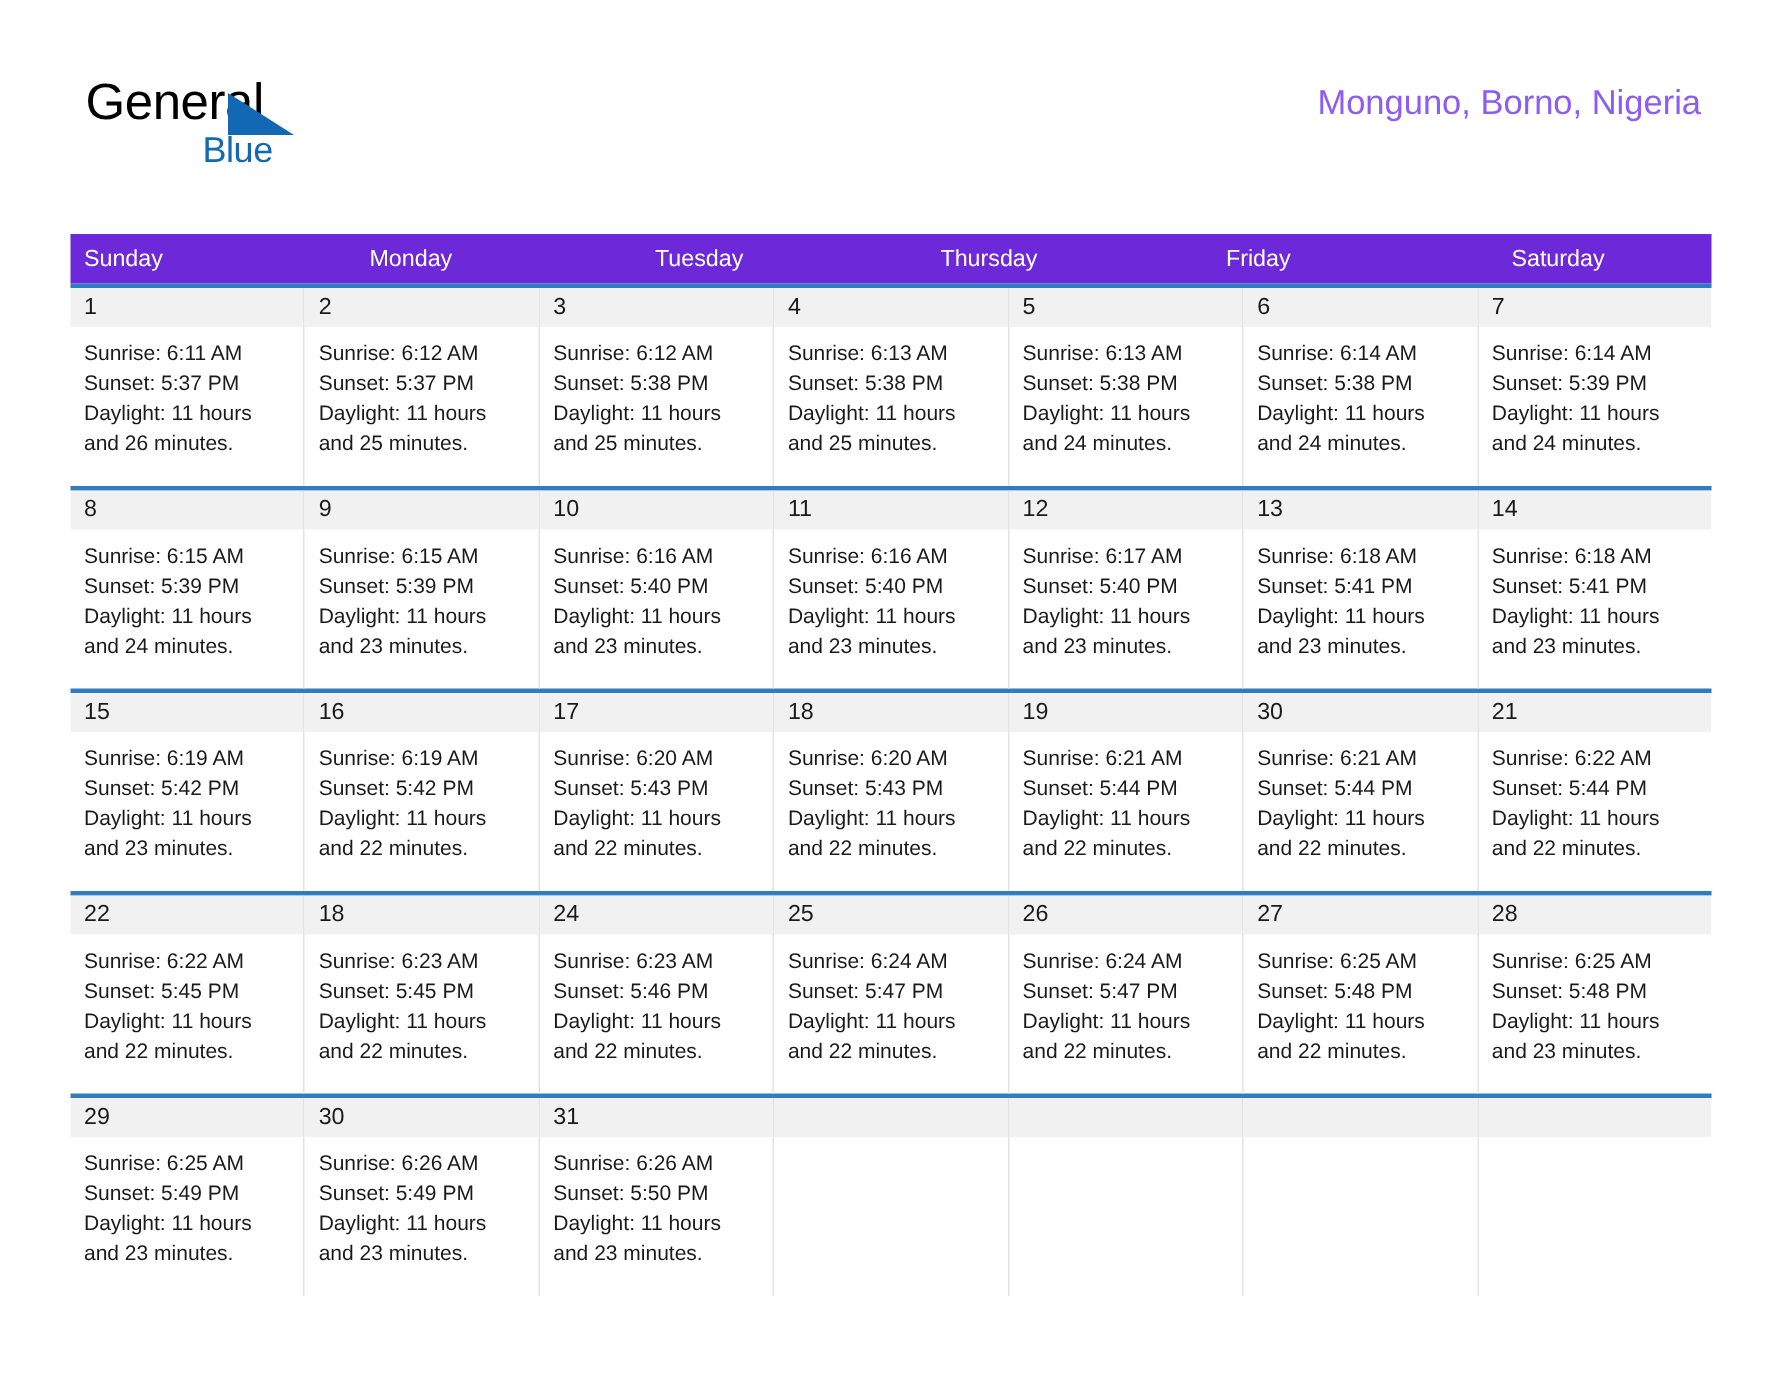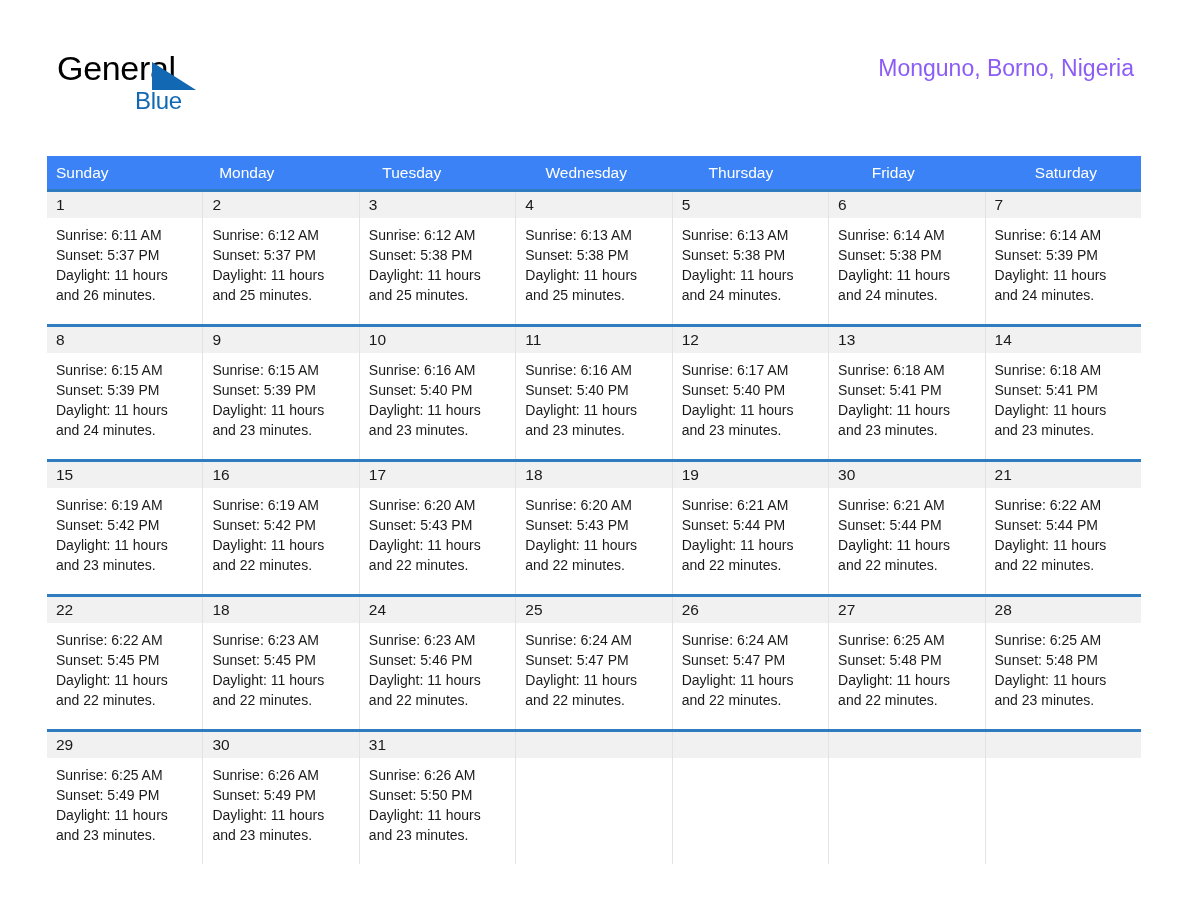--- a/index.html
+++ b/index.html
@@ -88,21 +88,21 @@
 
   
   .calendar {
     position: absolute;
     left: 47px;
     top: 156px;
     width: 1094px;
   }
   .weekday-row {
     display: flex;
-    background: #3b82f6;
+    background: #6d28d9;
     height: 33px;
     gap: 48px;
   }
   .weekday-cell {
     flex: 1 1 0;
     color: #ffffff;
     font-size: 15.5px;
     line-height: 33px;
     padding-left: 9px;
     box-sizing: border-box;
@@ -169,21 +169,20 @@
     </div>
 
   </div>
 
   <div class="calendar">
 
     <div class="weekday-row">
       <div class="weekday-cell">Sunday</div>
       <div class="weekday-cell">Monday</div>
       <div class="weekday-cell">Tuesday</div>
-      <div class="weekday-cell">Wednesday</div>
       <div class="weekday-cell">Thursday</div>
       <div class="weekday-cell">Friday</div>
       <div class="weekday-cell">Saturday</div>
     </div>
 
     <div class="week-row">
       <div class="day-cell">
         <div class="day-number-band"><span class="day-number">1</span></div>
         <div class="day-body">
           <div class="day-line">Sunrise: 6:11 AM</div>

